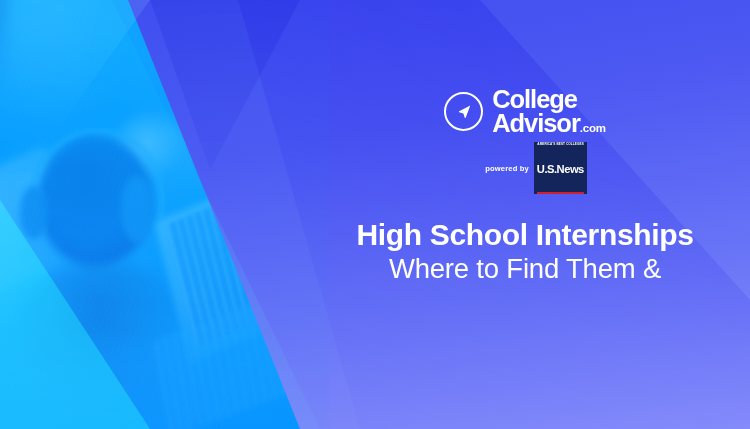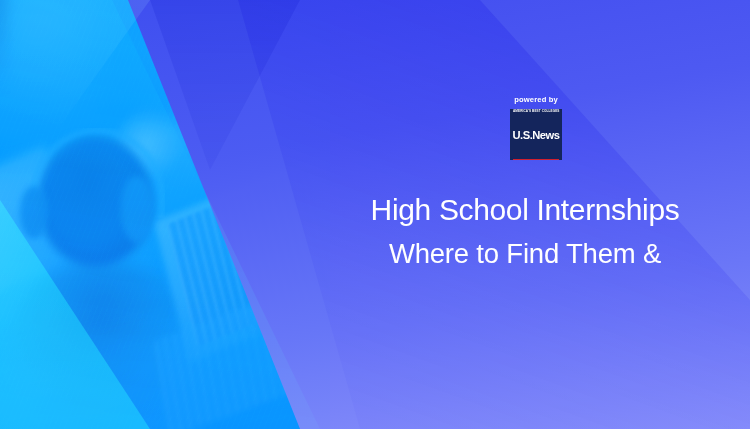--- a/index.html
+++ b/index.html
@@ -186,40 +186,39 @@
   }
   .logo-mark svg{ position:absolute; left:50%; top:50%; transform:translate(-50%,-50%); }
 
   .logo-type{ line-height:.93; color:#fff; text-align:left; }
   .logo-l1{ font-size:25.5px; font-weight:700; letter-spacing:-1.05px; display:block; }
   .logo-l2{ font-size:25.5px; font-weight:700; letter-spacing:-1.05px; display:block; }
   .logo-dotcom{ font-size:11.5px; font-weight:700; letter-spacing:-.2px; }
 
   .powered{
     display:flex; align-items:center; gap:5px;
-    margin-top:7px; margin-left:22px;flex-direction:column;
+    margin-top:7px; margin-left:22px;
   }
   .powered-txt{ color:#fff; font-size:7.6px; font-weight:700; letter-spacing:.15px; }
   .usnews{
     background:#14255c; padding:1px 3px 0; position:relative;
     display:flex; flex-direction:column; align-items:flex-end;
     line-height:1;
     gap:17px;
   }
   .usnews-top{ color:#ffffff; font-size:3.1px; font-weight:700; letter-spacing:.1px; margin-bottom:0px; }
   .usnews-main{ color:#fff; font-size:11.2px; font-weight:700; letter-spacing:-.5px; line-height:1; }
   .usnews-rule{ height:1.6px; background:#d0202f; width:100%; margin-top:.5px; }
 
   .headline{
-    margin-top:33px;
-    color:#fff; font-size:30px; font-weight:400;
+    margin-top:24px;
+    color:#fff; font-size:30px; font-weight:700;
     letter-spacing:-.35px; text-align:center; line-height:1.12;
   }
   .subhead{
-    margin-top:9px;
     color:#fff; font-size:27.5px; font-weight:400;
     letter-spacing:-.2px; text-align:center; line-height:1.28;
   }
   .subhead span{ display:block; }
 </style>
 </head>
 <body>
 
 <div class="banner">
 
@@ -250,20 +249,31 @@
 
   <div class="wedge wedge-indigo"></div>
   <div class="wedge wedge-cyan2"></div>
   <div class="wedge wedge-cyan"></div>
   <div class="wedge wedge-violet"></div>
   <div class="wedge wedge-hi"></div>
   <div class="wedge wedge-fold"></div>
 
   <div class="content">
 
+    <div class="logo-row">
+      <div class="logo-mark">
+        <svg width="20" height="20" viewBox="0 0 24 24" aria-hidden="true">
+          <path d="M19.5 4.2 L6.2 11.1 a0.6 0.6 0 0 0 0.1 1.1 l5.0 1.6 1.6 5.0 a0.6 0.6 0 0 0 1.1 0.1 Z" fill="#ffffff"></path>
+        </svg>
+      </div>
+      <div class="logo-type">
+        <span class="logo-l1">College</span>
+        <span class="logo-l2"><span>Advisor</span><span class="logo-dotcom">.com</span></span>
+      </div>
+    </div>
 
     <div class="powered">
       <span class="powered-txt">powered by</span>
       <span class="usnews">
         <span class="usnews-top">AMERICA'S BEST COLLEGES</span>
         <span class="usnews-main">U.S.News</span>
         <span class="usnews-rule"></span>
       </span>
     </div>
 

